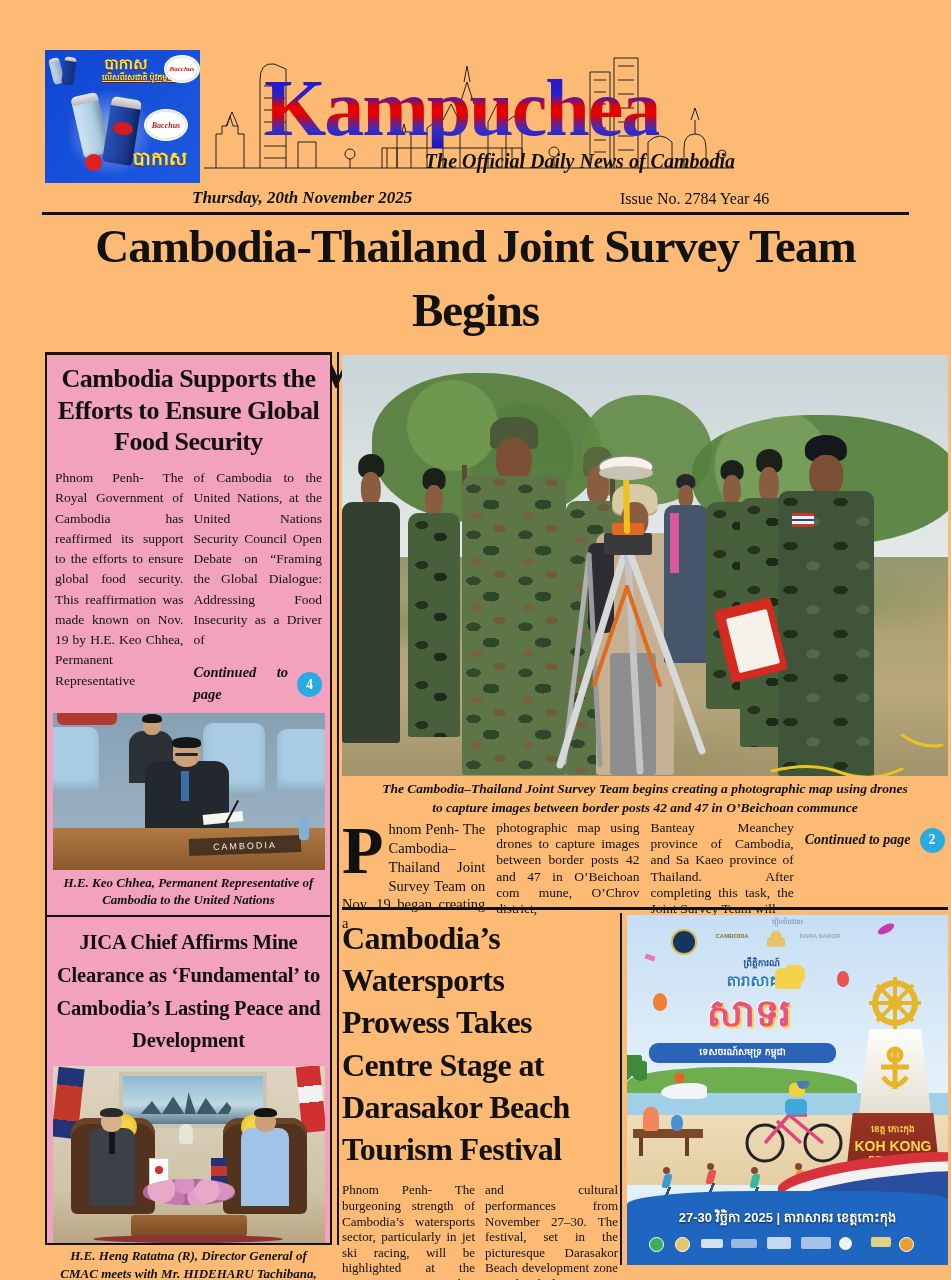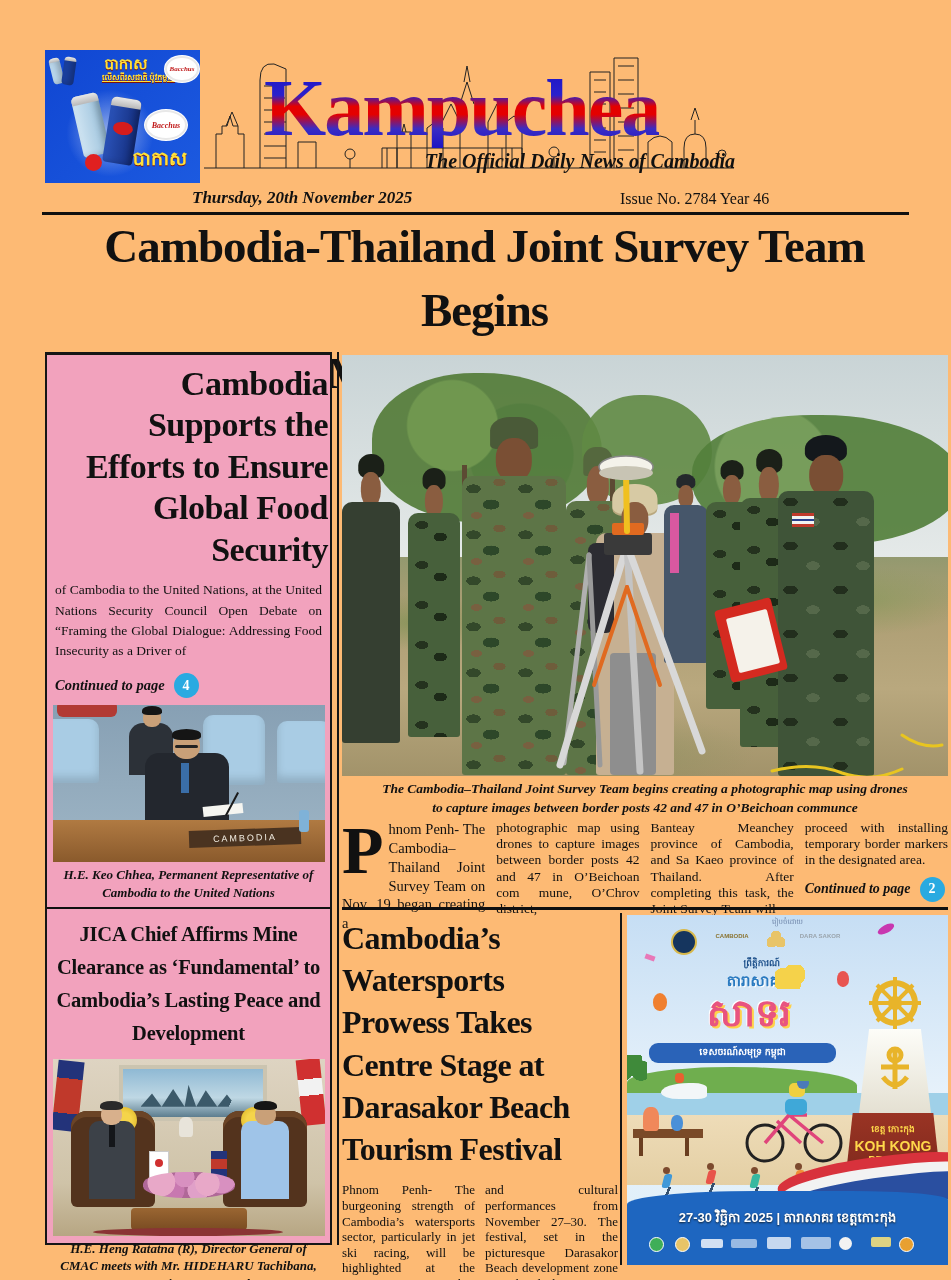--- a/index.html
+++ b/index.html
@@ -26,27 +26,27 @@
   .masthead-tagline{position:absolute;right:0px;top:104px;font-size:20px;font-weight:bold;font-style:italic;color:#111;}
 
   
   .dateline{left:42px;top:188px;width:867px;height:24px;}
   .date-text{position:absolute;left:150px;top:0;font-size:17px;font-weight:bold;font-style:italic;}
   .issue-text{position:absolute;left:578px;top:2px;font-size:16px;}
   .hrule{background:#101010;position:absolute;}
   .vrule{background:#161616;position:absolute;}
 
   
-  .main-headline{left:51px;top:214px;width:867px;text-align:center;font-weight:bold;}
+  .main-headline{left:42px;top:214px;width:867px;text-align:center;font-weight:bold;}
   .main-headline .l1{font-size:47px;line-height:64px;letter-spacing:-1px;}
   .main-headline .l2{font-size:45px;line-height:62px;letter-spacing:-1px;}
 
   
   .pink-col{left:45px;top:352px;width:287px;height:893px;background:#f2a2bd;border:2px solid #161616;border-top-width:3px;box-sizing:border-box;}
-  .pink-col h2{margin:8px 2px 10px;font-size:34px;line-height:1.22;text-align:right;letter-spacing:-0.5px;}
+  .pink-col h2{margin:8px 2px 10px;font-size:26px;line-height:1.22;text-align:center;letter-spacing:-0.5px;}
   .cols{display:flex;gap:10px;padding:0 8px;text-align:justify;}
   .cols .c{flex:1;min-width:0;}
   .body-sm{font-size:13.5px;line-height:1.5;}
   .continued{display:flex;align-items:center;gap:9px;font-style:italic;font-weight:bold;font-size:14.5px;margin-top:12px;}
   .pg-badge{width:25px;height:25px;border-radius:50%;background:#29aae1;color:#fff;display:flex;align-items:center;justify-content:center;
             font-size:14px;font-weight:bold;font-style:normal;flex:0 0 auto;}
   .caption{text-align:center;font-weight:bold;font-style:italic;font-size:13px;line-height:1.35;padding:2px 8px 0;}
   .pink-col h3{margin:9px 4px;font-size:20.5px;line-height:1.6;text-align:center;letter-spacing:-0.2px;}
   .photo-frame{position:relative;width:272px;height:157px;margin:7px auto 2px;overflow:hidden;background:#888;}
 
@@ -208,20 +208,21 @@
   <div class="hrule" style="left:42px;top:212px;width:867px;height:3px;"></div>
 
   <div class="abs main-headline">
     <div class="l1">Cambodia-Thailand Joint Survey Team Begins</div>
     <div class="l2">Photographic Mapping between Border Posts 42 and 47</div>
   </div>
 
   <div class="abs pink-col">
     <h2>Cambodia Supports the Efforts to Ensure Global Food Security</h2>
     <div class="cols body-sm">
+      <div class="c">Phnom Penh- The Royal Government of Cambodia has reaffirmed its support to the efforts to ensure global food security. This reaffirmation was made known on Nov. 19 by H.E. Keo Chhea, Permanent Representative</div>
       <div class="c">
         <span>of Cambodia to the United Nations, at the United Nations Security Council Open Debate on “Framing the Global Dialogue: Addressing Food Insecurity as a Driver of</span>
         <span class="continued">
           <span>Continued to page</span>
           <span class="pg-badge">4</span>
         </span>
       </div>
     </div>
 
     <div class="photo-frame">
@@ -371,21 +372,20 @@
   </div>
 
   <div class="abs intro">
     <div class="c c1">
       <span class="dropcap">P</span>
       <span>hnom Penh- The Cambodia– Thailand Joint Survey Team on Nov. 19 began creating a</span>
     </div>
     <div class="c">photographic map using drones to capture images between border posts 42 and 47 in O’Beichoan com mune, O’Chrov district,</div>
     <div class="c">Banteay Meanchey province of Cambodia, and Sa Kaeo province of Thailand. After completing this task, the Joint Survey Team will</div>
     <div class="c">
-      <span>proceed with installing temporary border markers in the designated area.</span>
       <span class="continued">
         <span>Continued to page</span>
         <span class="pg-badge">2</span>
       </span>
     </div>
   </div>
 
   <div class="hrule" style="left:342px;top:907px;width:606px;height:3px;"></div>
 
   <div class="abs water">

